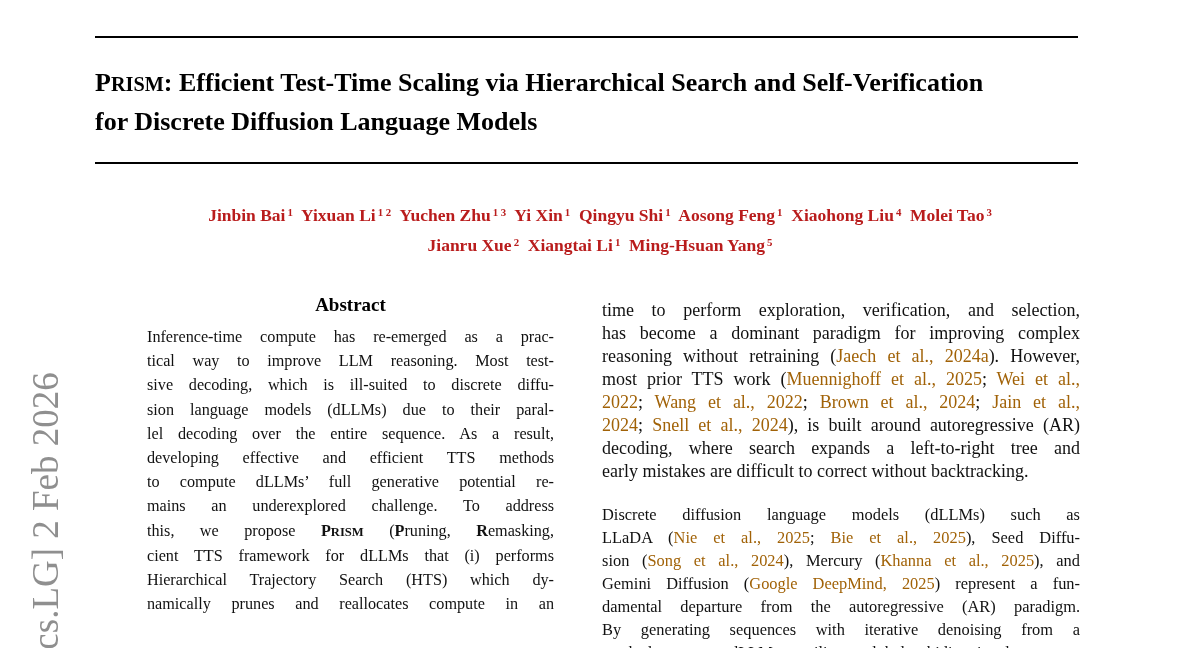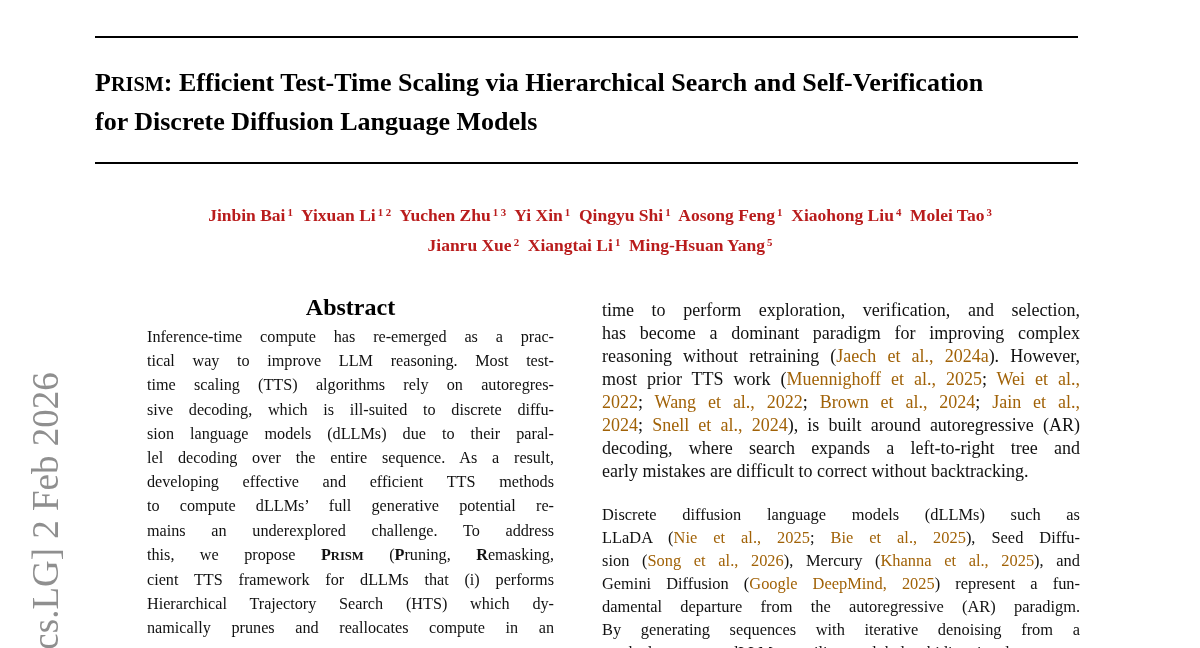--- a/index.html
+++ b/index.html
@@ -10,21 +10,21 @@
   .rule{position:absolute;background:#000000;height:2px;}
   .rule-top{left:95px;top:36px;width:983px;}
   .rule-title{left:95px;top:162px;width:983px;}
   .title-block{position:absolute;left:95px;top:64px;width:983px;text-align:left;
     font-weight:bold;font-size:26px;line-height:38px;color:#000;}
   .title-line{white-space:nowrap;}
   .authors-block{position:absolute;left:60px;top:199px;width:1080px;text-align:center;
     font-weight:bold;font-size:17.5px;line-height:27px;color:#b91c1c;}
   .authors-line{white-space:pre-wrap;}
   .abstract-heading{position:absolute;left:147px;top:294px;width:407px;text-align:center;
-    font-weight:bold;font-size:24px;color:#000;}
+    font-weight:bold;font-size:19px;color:#000;}
   .col{position:absolute;}
   .abstract-col{left:147px;top:325px;width:407px;font-size:16.2px;line-height:24.2px;}
   .right-para-1{left:602px;top:299px;width:478px;font-size:18px;line-height:23px;}
   .right-para-2{left:602px;top:503px;width:478px;font-size:16.4px;line-height:23px;}
   .line{text-align:justify;}
   .jl{text-align-last:justify;}
   .b{font-weight:bold;}
   .sc{font-size:0.78em;}
   .sup{font-size:0.62em;vertical-align:0.5em;margin-left:2px;white-space:pre;}
   .link{color:#a16207;}
@@ -52,21 +52,20 @@
   <div class="authors-block">
     <div class="authors-line"><span>Jinbin Bai</span><span class="sup">1</span><span>  Yixuan Li</span><span class="sup">1 2</span><span>  Yuchen Zhu</span><span class="sup">1 3</span><span>  Yi Xin</span><span class="sup">1</span><span>  Qingyu Shi</span><span class="sup">1</span><span>  Aosong Feng</span><span class="sup">1</span><span>  Xiaohong Liu</span><span class="sup">4</span><span>  Molei Tao</span><span class="sup">3</span></div>
     <div class="authors-line"><span>Jianru Xue</span><span class="sup">2</span><span>  Xiangtai Li</span><span class="sup">1</span><span>  Ming-Hsuan Yang</span><span class="sup">5</span></div>
   </div>
 
   <div class="abstract-heading">Abstract</div>
 
   <div class="col abstract-col">
       <div class="line jl"><span>Inference-time compute has re-emerged as a prac-</span></div>
       <div class="line jl"><span>tical way to improve LLM reasoning. Most test-</span></div>
-      <div class="line jl"><span>time scaling (TTS) algorithms rely on autoregres-</span></div>
       <div class="line jl"><span>sive decoding, which is ill-suited to discrete diffu-</span></div>
       <div class="line jl"><span>sion language models (dLLMs) due to their paral-</span></div>
       <div class="line jl"><span>lel decoding over the entire sequence. As a result,</span></div>
       <div class="line jl"><span>developing effective and efficient TTS methods</span></div>
       <div class="line jl"><span>to compute dLLMs’ full generative potential re-</span></div>
       <div class="line jl"><span>mains an underexplored challenge. To address</span></div>
       <div class="line jl"><span>this, we propose </span><span class="b">P</span><span class="b sc">RISM</span><span> (</span><span class="b">P</span><span>runing, </span><span class="b">R</span><span>emasking,</span></div>
       <div class="line jl"><span>cient TTS framework for dLLMs that (i) performs</span></div>
       <div class="line jl"><span>Hierarchical Trajectory Search (HTS) which dy-</span></div>
       <div class="line jl"><span>namically prunes and reallocates compute in an</span></div>
@@ -79,20 +78,20 @@
       <div class="line jl"><span>most prior TTS work (</span><span class="link">Muennighoff et al., 2025</span><span>; </span><span class="link">Wei et al.,</span></div>
       <div class="line jl"><span class="link">2022</span><span>; </span><span class="link">Wang et al., 2022</span><span>; </span><span class="link">Brown et al., 2024</span><span>; </span><span class="link">Jain et al.,</span></div>
       <div class="line jl"><span class="link">2024</span><span>; </span><span class="link">Snell et al., 2024</span><span>), is built around autoregressive (AR)</span></div>
       <div class="line jl"><span>decoding, where search expands a left-to-right tree and</span></div>
       <div class="line"><span>early mistakes are difficult to correct without backtracking.</span></div>
     </div>
 
   <div class="col right-para-2">
       <div class="line jl"><span>Discrete diffusion language models (dLLMs) such as</span></div>
       <div class="line jl"><span>LLaDA (</span><span class="link">Nie et al., 2025</span><span>; </span><span class="link">Bie et al., 2025</span><span>), Seed Diffu-</span></div>
-      <div class="line jl"><span>sion (</span><span class="link">Song et al., 2026</span><span>), Mercury (</span><span class="link">Khanna et al., 2025</span><span>), and</span></div>
+      <div class="line jl"><span>sion (</span><span class="link">Song et al., 2024</span><span>), Mercury (</span><span class="link">Khanna et al., 2025</span><span>), and</span></div>
       <div class="line jl"><span>Gemini Diffusion (</span><span class="link">Google DeepMind, 2025</span><span>) represent a fun-</span></div>
       <div class="line jl"><span>damental departure from the autoregressive (AR) paradigm.</span></div>
       <div class="line jl"><span>By generating sequences with iterative denoising from a</span></div>
       <div class="line jl"><span>masked state, dLLMs utilize global bidirectional context</span></div>
     </div>
 
 </div>
 
 </body></html>

